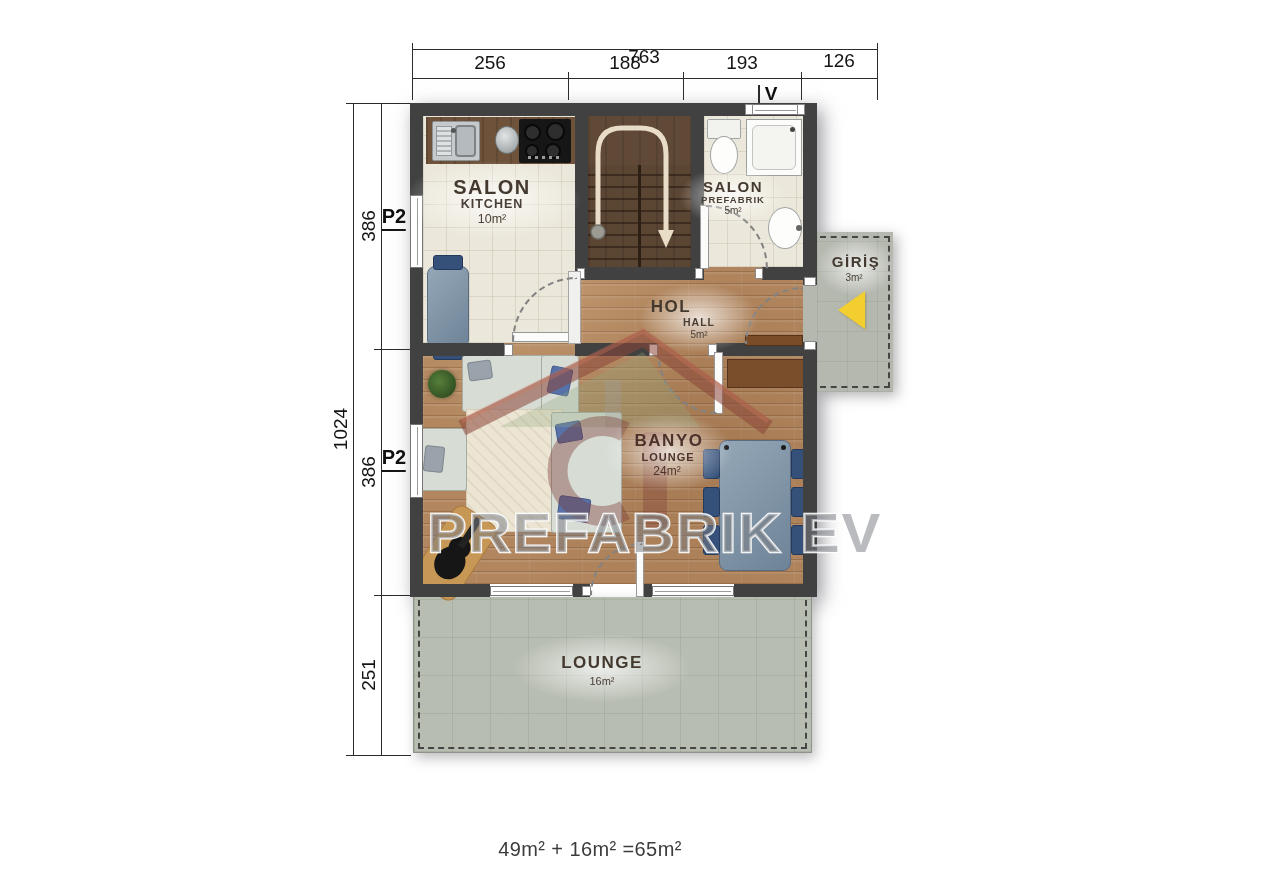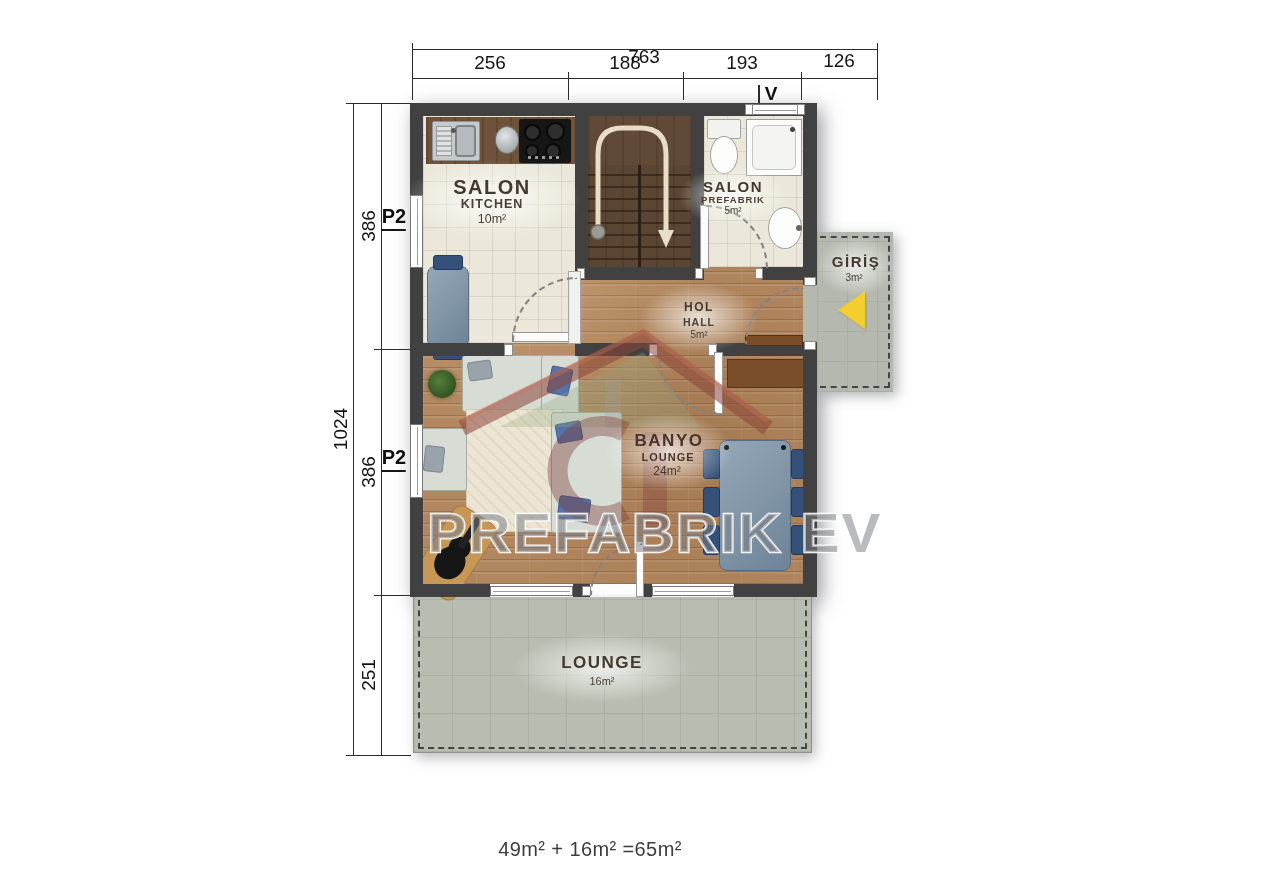--- a/index.html
+++ b/index.html
@@ -254,21 +254,21 @@
   <div class="glow" style="left:816px;top:236px;width:80px;height:60px;"></div>
 
   <div class="rname" style="left:492px;top:187px;font-size:20px;">SALON</div>
   <div class="rsub" style="left:492px;top:204px;font-size:12.5px;">KITCHEN</div>
   <div class="rarea" style="left:492px;top:219px;font-size:12.5px;">10m²</div>
 
   <div class="rname" style="left:733px;top:186px;font-size:15px;">SALON</div>
   <div class="rsub" style="left:733px;top:199px;font-size:9.5px;">PREFABRIK</div>
   <div class="rarea" style="left:733px;top:210px;font-size:10px;">5m²</div>
 
-  <div class="rname" style="left:699px;top:307px;font-size:12px;">HOL</div>
+  <div class="rname" style="left:671px;top:307px;font-size:17px;">HOL</div>
   <div class="rsub" style="left:699px;top:322px;font-size:10.5px;">HALL</div>
   <div class="rarea" style="left:699px;top:334px;font-size:10px;">5m²</div>
 
   <div class="rname" style="left:669px;top:441px;font-size:17px;color:#4d332b;">BANYO</div>
   <div class="rsub" style="left:668px;top:457px;font-size:11px;color:#4d332b;">LOUNGE</div>
   <div class="rarea" style="left:667px;top:471px;font-size:12px;color:#4d332b;">24m²</div>
 
   <div class="rname" style="left:602px;top:663px;font-size:17px;">LOUNGE</div>
   <div class="rarea" style="left:602px;top:681px;font-size:11px;">16m²</div>
 

